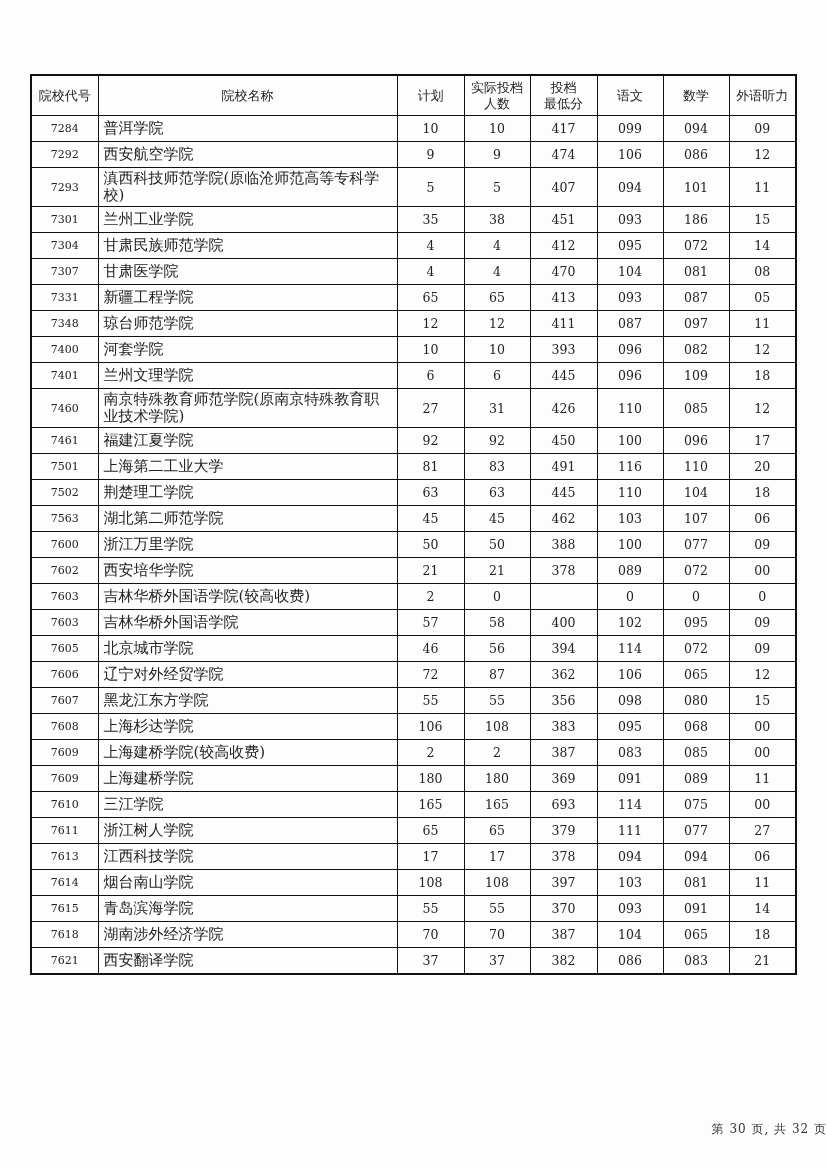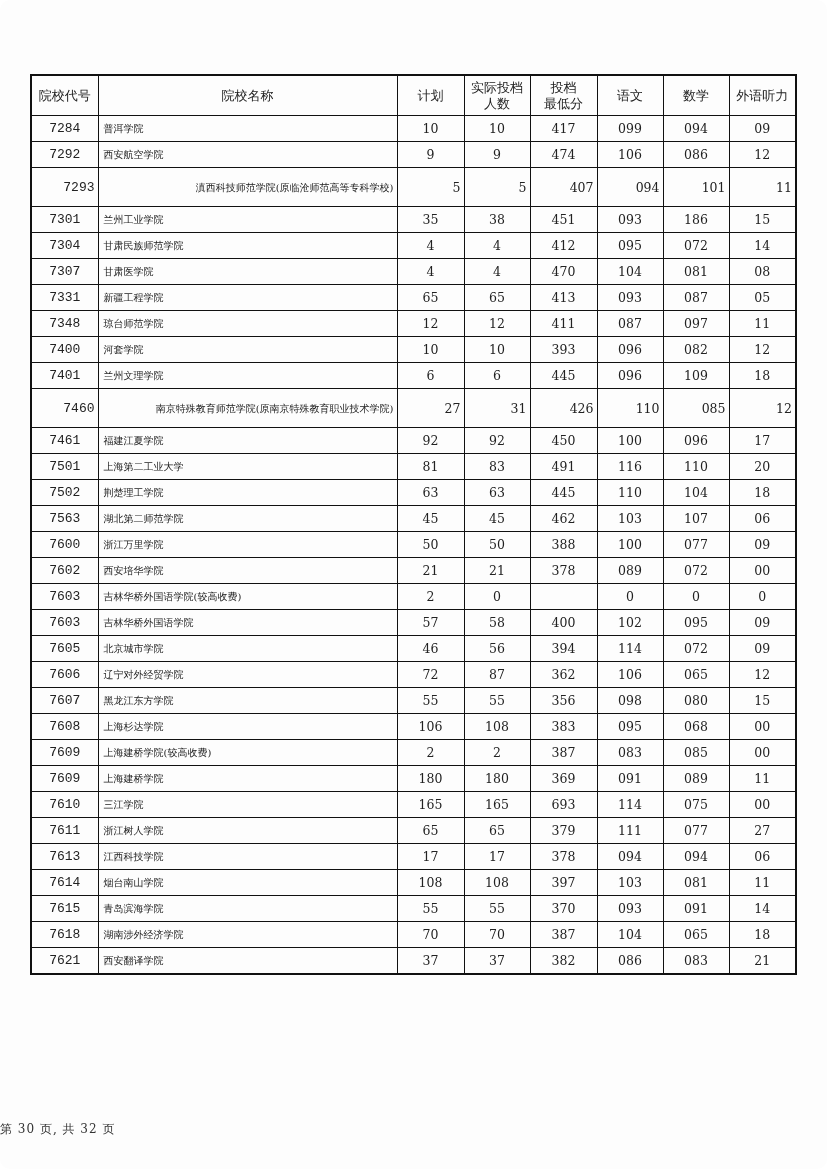--- a/index.html
+++ b/index.html
@@ -13,33 +13,33 @@
   }
   table.admissions th, table.admissions td {
     border: 1.5px solid #111; padding: 0 3px; overflow: hidden;
     font-weight: normal; vertical-align: middle;
   }
   table.admissions th {
     height: 39px; font-size: 13px; text-align: center; line-height: 16px;
     font-family: "DejaVu Sans", "Liberation Sans", sans-serif; color: #222;
   }
   table.admissions td { height: 25px; font-size: 12.5px; text-align: center; line-height: 15px; }
-  table.admissions tr.tall td { height: 38px; text-align: right; }
-  table.admissions td.name { text-align: left; padding-left: 5px; font-size: 10px; line-height: 17px; }
-  table.admissions td.code { font-size: 13px; font-family: Liberation Mono, monospace; }
+  table.admissions tr.tall td { height: 38px; }
+  table.admissions td.name { text-align: left; padding-left: 5px; font-size: 15px; line-height: 17px; }
+  table.admissions td.code { font-size: 11px; }
   col.c-code { width: 67px; }
   col.c-name { width: 299px; }
   col.c-plan { width: 67px; }
   col.c-actual { width: 66px; }
   col.c-min { width: 67px; }
   col.c-chinese { width: 66px; }
   col.c-math { width: 66px; }
   col.c-listen { width: 67px; }
   .footer {
-    position: absolute; left: 0; width: 827px; top: 1121px; text-align: left;
+    position: absolute; left: 0; width: 827px; top: 1121px; text-align: right;
     font-size: 12px; color: #333; letter-spacing: 1px;
   }
 </style>
 </head>
 <body>
 
 <div class="page">
   <table class="admissions">
     <colgroup>
       <col class="c-code">

